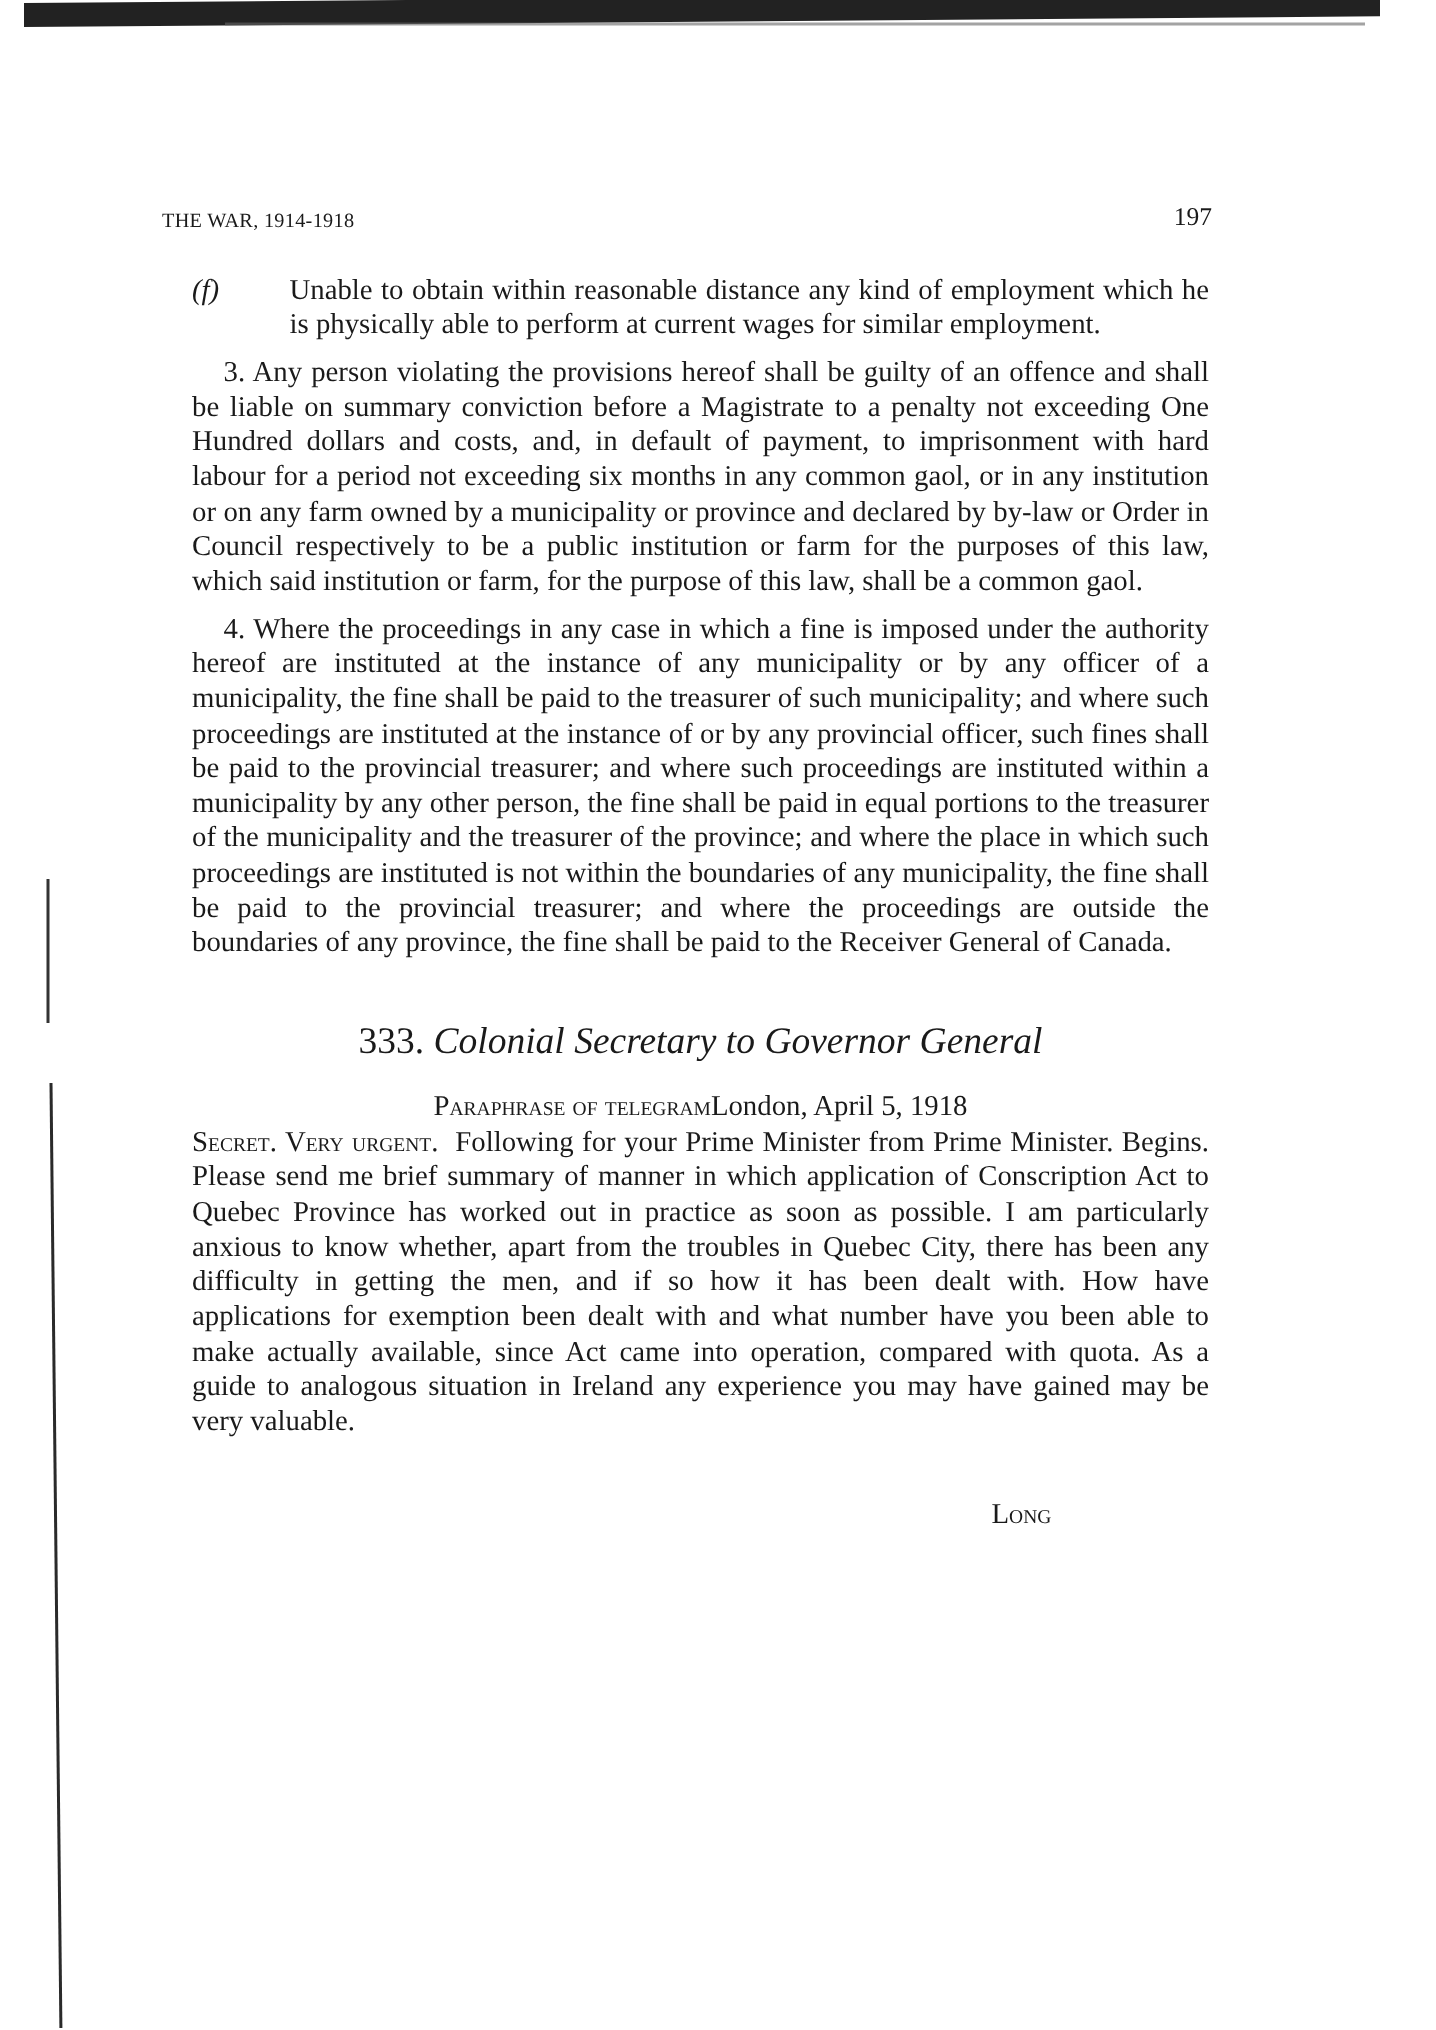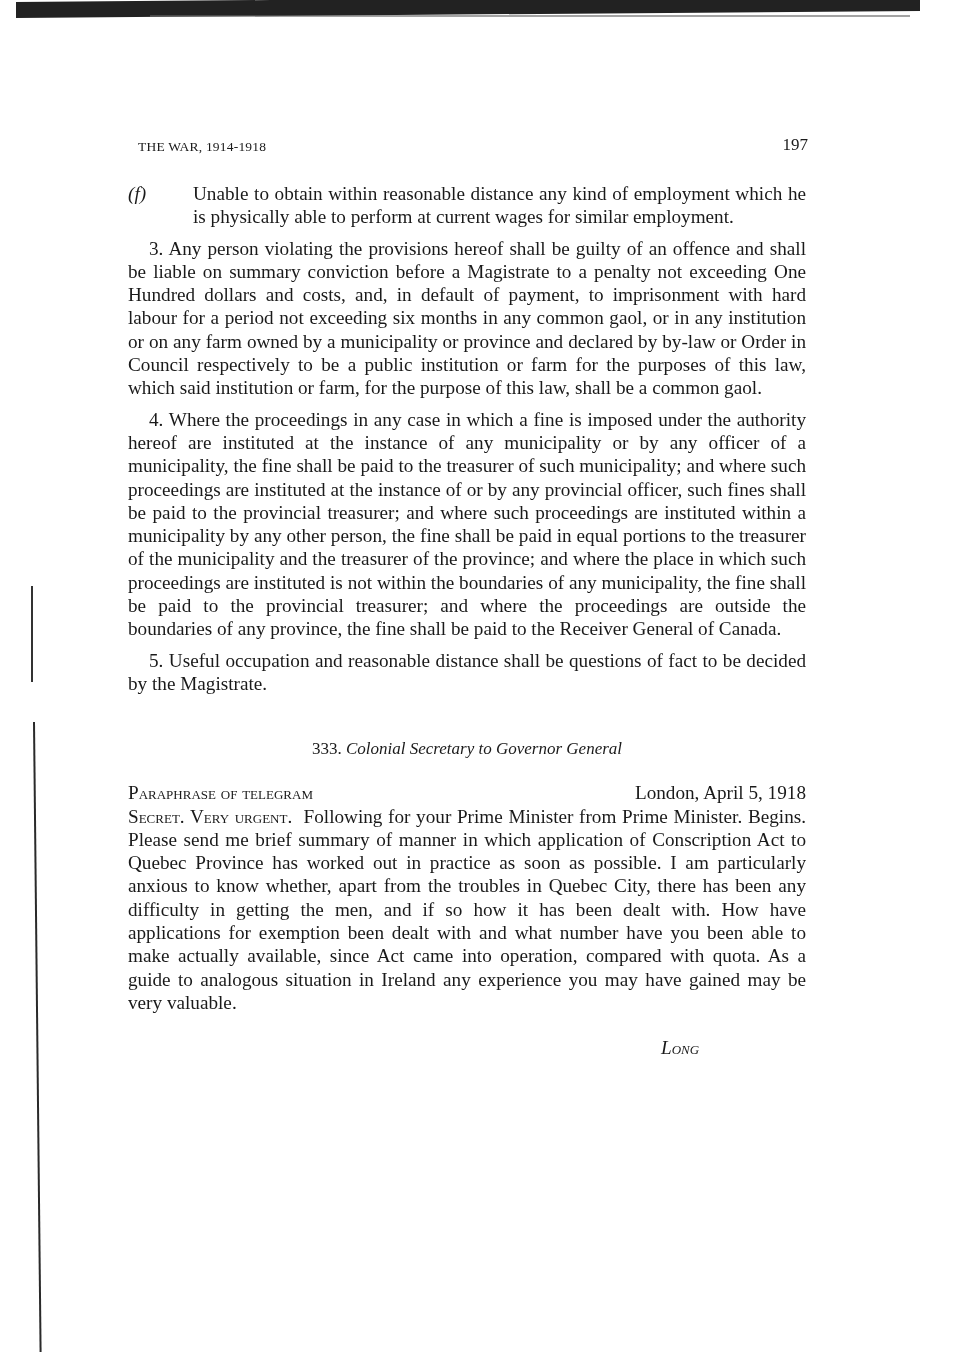--- a/index.html
+++ b/index.html
@@ -20,68 +20,67 @@
     position: absolute; left: 31px; top: 586px; width: 2px; height: 96px; background: #333;
   }
   .margin-line-2 {
     position: absolute; left: 33px; top: 722px; width: 2px; height: 630px; background: #2a2a2a;
     transform: rotate(-0.6deg); transform-origin: top left;
   }
   .running-head {
     position: absolute; left: 108px; top: 135px; width: 700px; height: 24px;
   }
   .running-title {
-    position: absolute; left: 0; top: 4px; font-size: 13.5px; letter-spacing: 0.2px; margin-left: 30px;
+    position: absolute; left: 0; top: 4px; font-size: 13.5px; letter-spacing: 0.2px;
   }
   .page-number {
     position: absolute; right: 0; top: 0; font-size: 17px;
   }
   .content {
     position: absolute; left: 128px; top: 182px; width: 678px;
     font-size: 19.2px; line-height: 23.3px; text-align: justify;
   }
   .clause {
     padding-left: 65px; text-indent: -65px; margin: 0 0 8px 0;
   }
   .clause .label { display: inline-block; width: 65px; text-indent: 0; }
   .clause .label em { font-style: italic; }
   .para { text-indent: 21px; margin: 0 0 8px 0; }
   .doc-heading {
-    text-align: center; margin: 42px 0 20px 0; font-size: 17px;
+    text-align: center; margin: 42px 0 20px 0; font-size: 25px;
   }
   .doc-heading em { font-style: italic; }
   .meta-line {
-    display: flex; justify-content: space-between; align-items: baseline;
+    display: flex; justify-content: center; align-items: baseline;
     margin: 0; line-height: 24px;
   }
   .smallcaps { font-variant: small-caps; }
   .telegram { margin: 0; text-indent: 0; }
   .signature {
-    margin-top: 22px; padding-left: 533px; font-variant: small-caps; font-style: italic;
+    margin-top: 38px; padding-left: 533px; font-variant: small-caps;
   }
 </style>
 </head>
 <body>
 
 <div class="top-bar"></div>
 <div class="top-bar-thin"></div>
 <div class="margin-line-1"></div>
 <div class="margin-line-2"></div>
 
 <div class="running-head">
   <span class="running-title">THE WAR, 1914-1918</span>
   <span class="page-number">197</span>
 </div>
 
 <div class="content">
   <p class="clause"><span class="label"><em>(f)</em></span><span>Unable to obtain within reasonable distance any kind of employment which he is physically able to perform at current wages for similar employment.</span></p>
 
   <p class="para"><span>3.</span> <span>Any person violating the provisions hereof shall be guilty of an offence and shall be liable on summary conviction before a Magistrate to a penalty not exceeding One Hundred dollars and costs, and, in default of payment, to imprisonment with hard labour for a period not exceeding six months in any common gaol, or in any institution or on any farm owned by a municipality or province and declared by by-law or Order in Council respectively to be a public institution or farm for the purposes of this law, which said institution or farm, for the purpose of this law, shall be a common gaol.</span></p>
   <p class="para"><span>4.</span> <span>Where the proceedings in any case in which a fine is imposed under the authority hereof are instituted at the instance of any municipality or by any officer of a municipality, the fine shall be paid to the treasurer of such municipality; and where such proceedings are instituted at the instance of or by any provincial officer, such fines shall be paid to the provincial treasurer; and where such proceedings are instituted within a municipality by any other person, the fine shall be paid in equal portions to the treasurer of the municipality and the treasurer of the province; and where the place in which such proceedings are instituted is not within the boundaries of any municipality, the fine shall be paid to the provincial treasurer; and where the proceedings are outside the boundaries of any province, the fine shall be paid to the Receiver General of Canada.</span></p>
-  <p class="para"><span>5.</span> <span>Useful occupation and reasonable distance shall be questions of fact to be decided by the Magistrate.</span></p>
 
   <div class="doc-heading">
     <span>333.</span>
     <em>Colonial Secretary to Governor General</em>
   </div>
 
   <div class="meta-line">
     <span class="smallcaps">Paraphrase of telegram</span>
     <span>London, April 5, 1918</span>
   </div>

